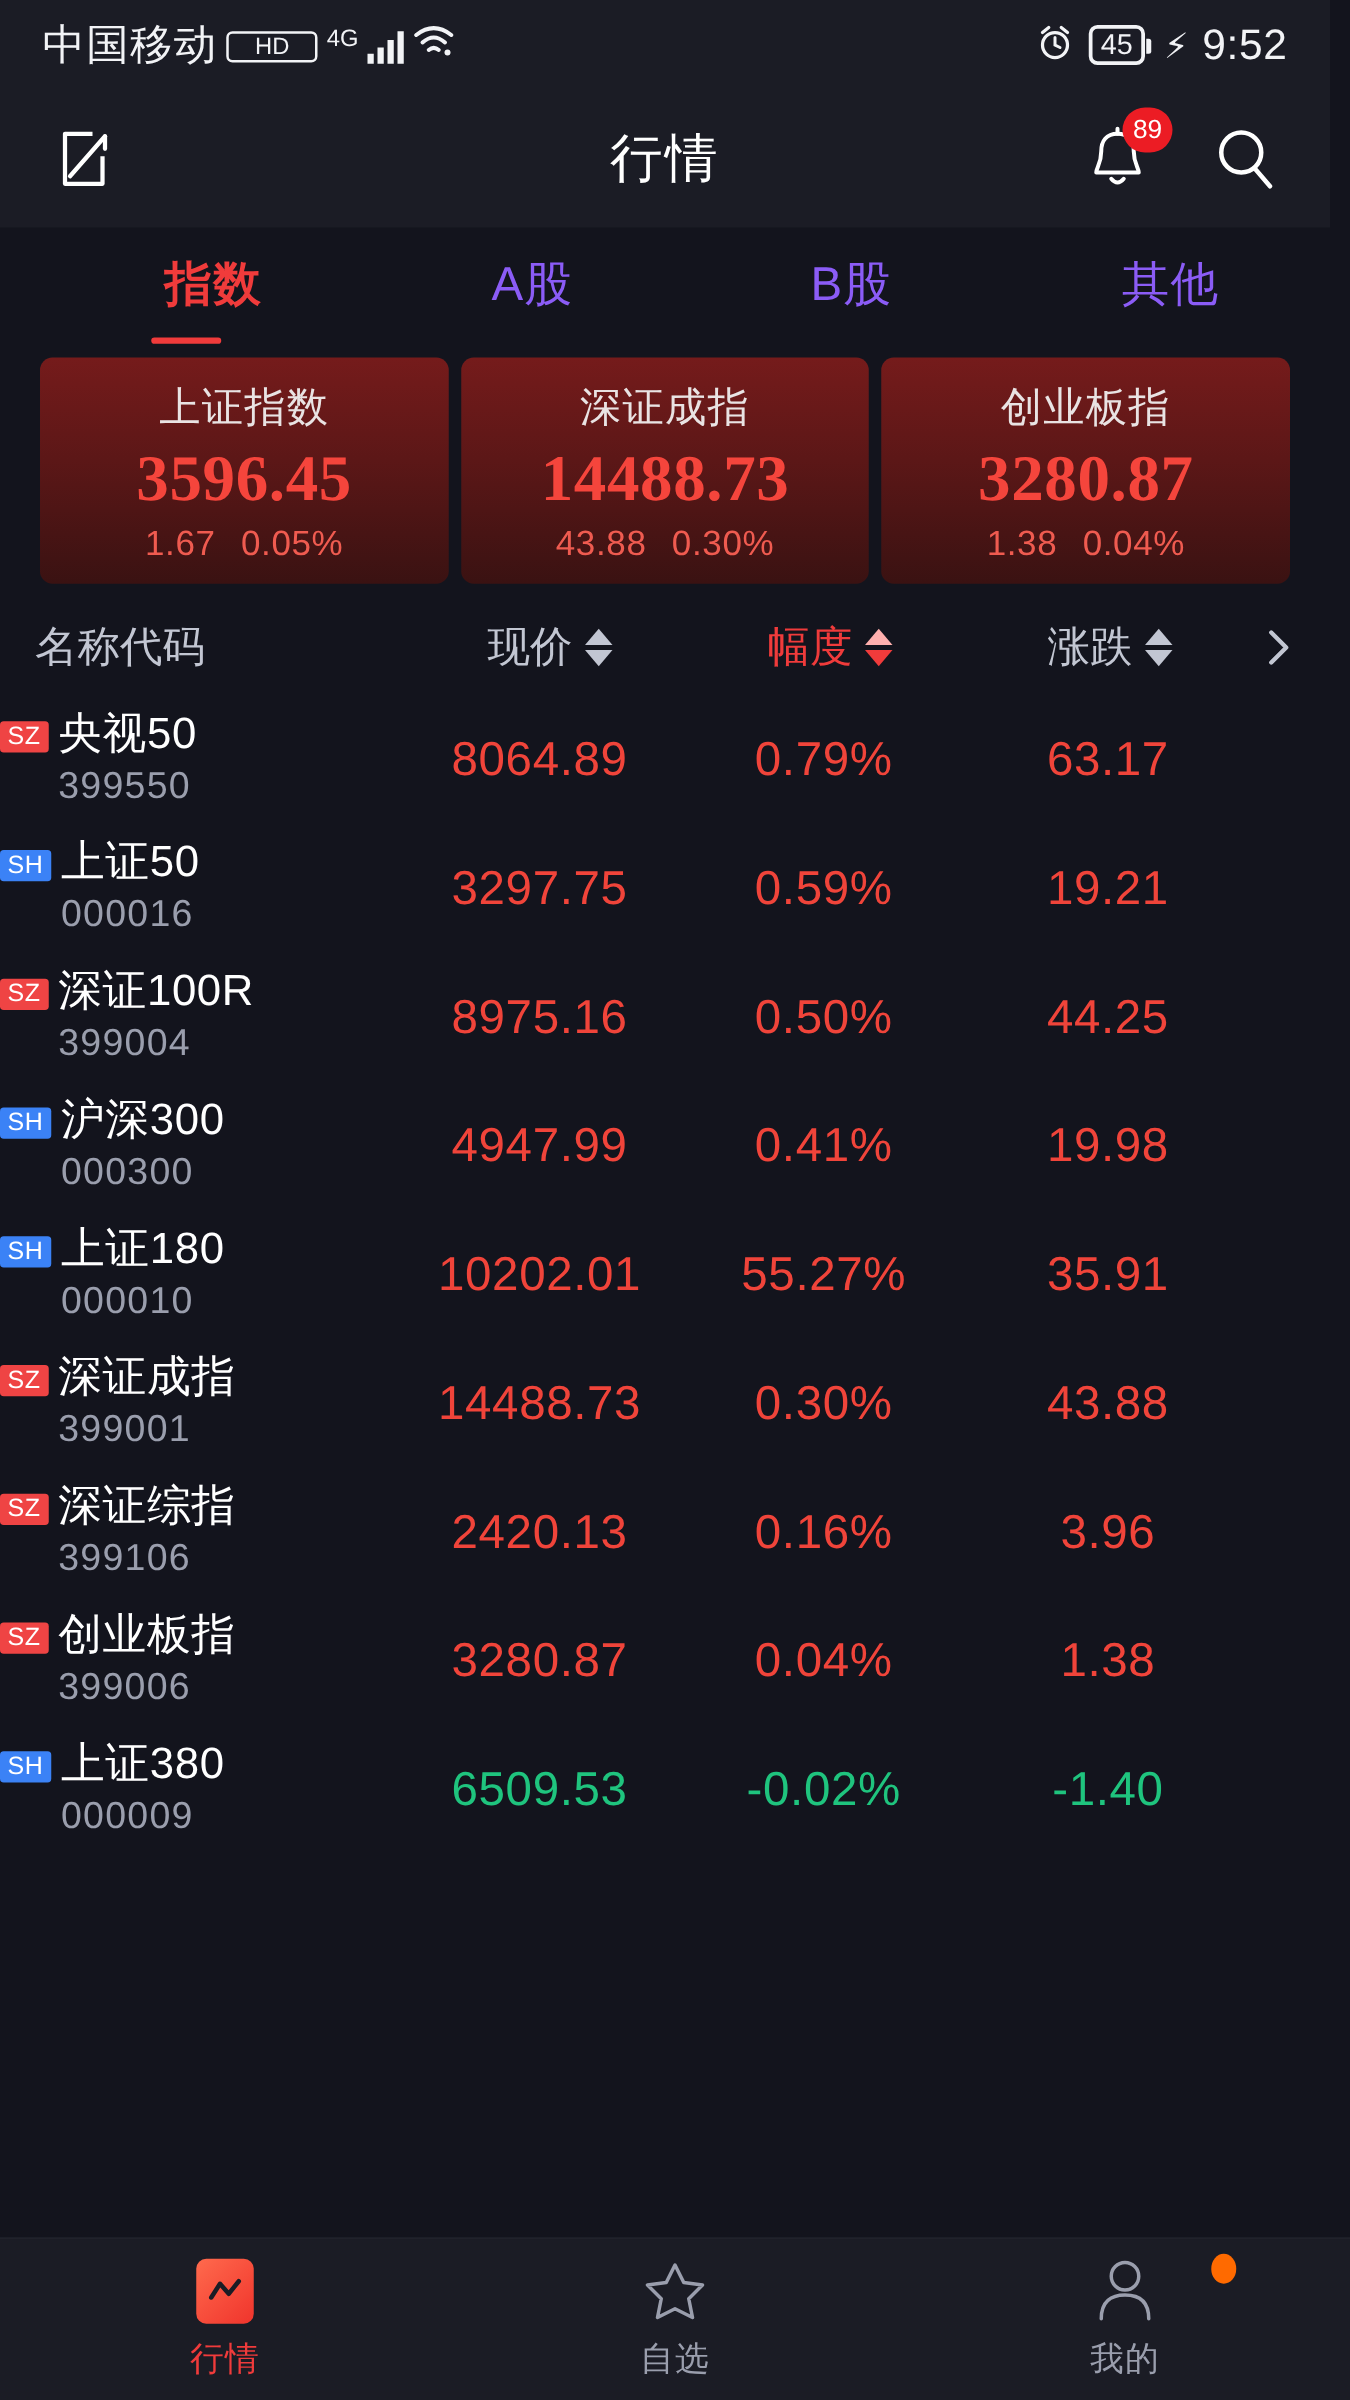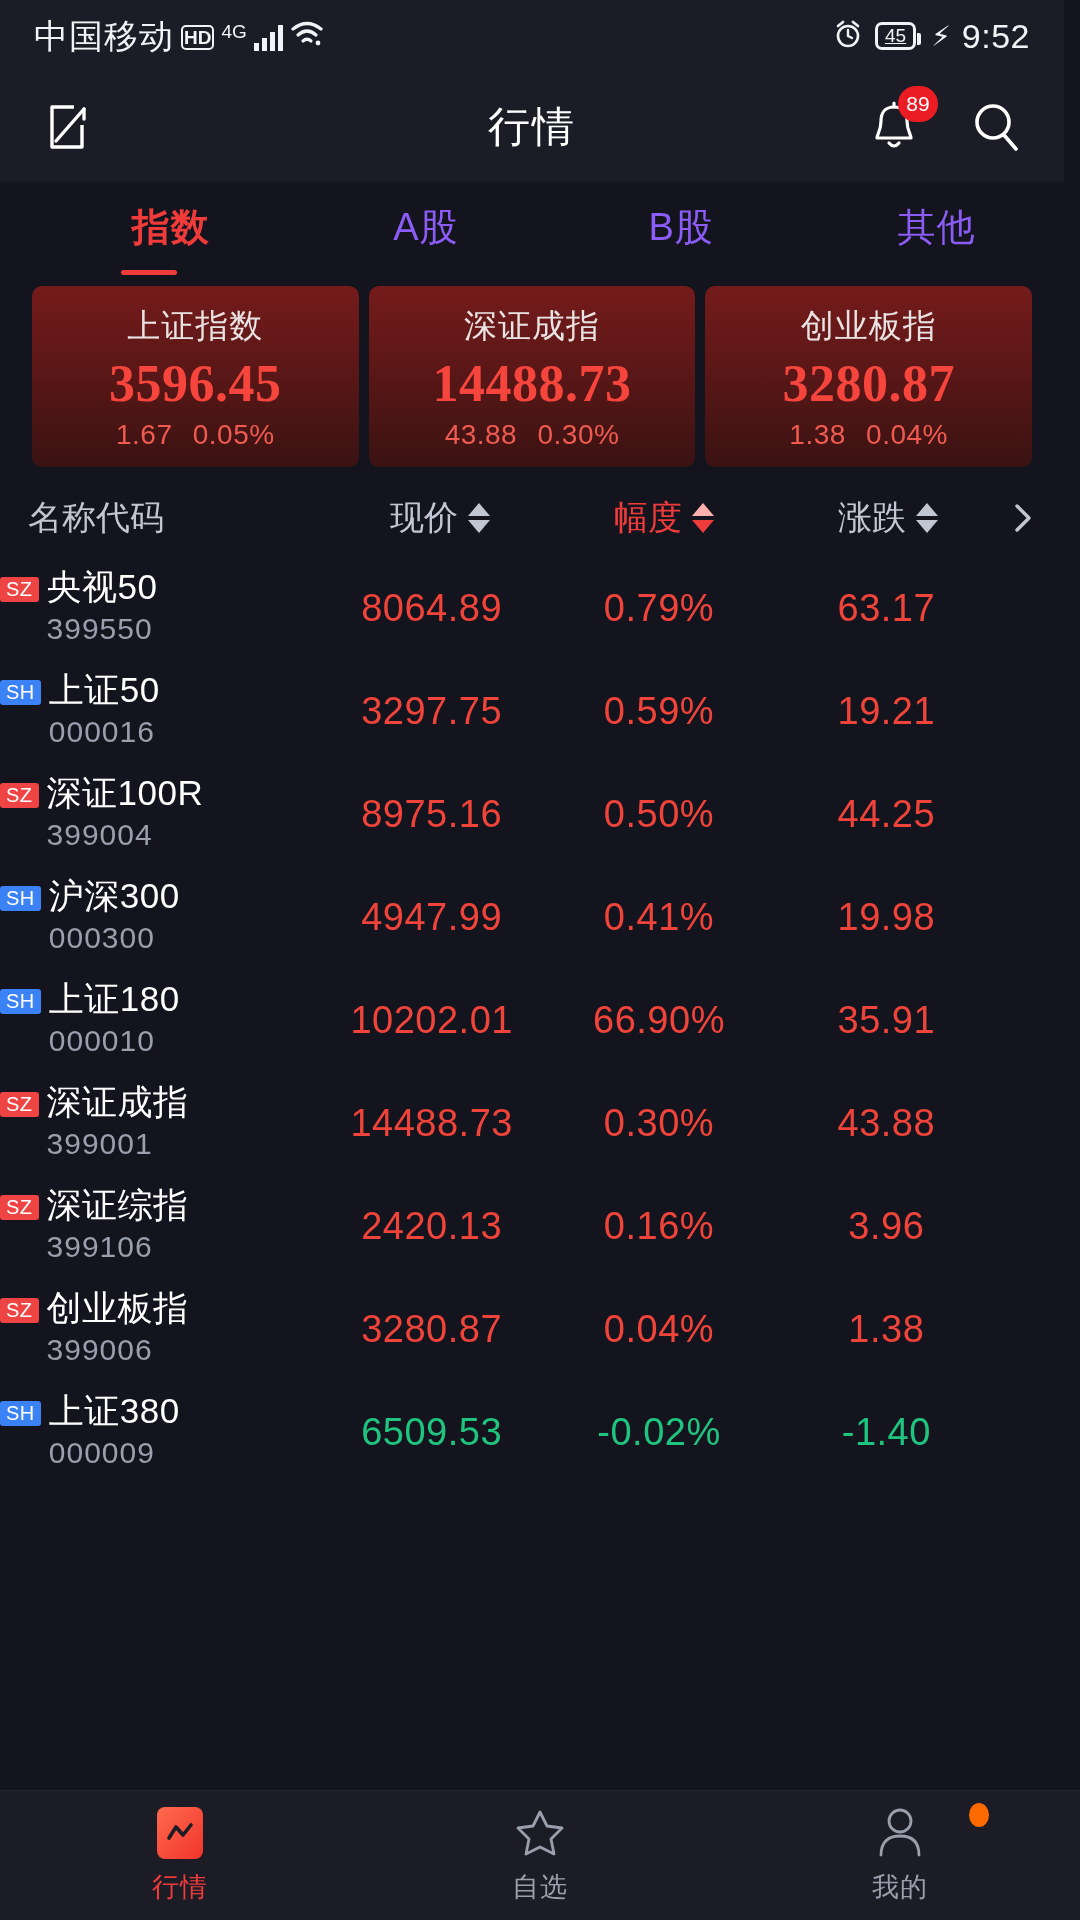--- a/index.html
+++ b/index.html
@@ -15,37 +15,37 @@
   .statusbar {
     height: 72px;
     background: #1b1c25;
     display: flex; align-items: center;
     padding: 0 34px;
     color: #f2f3f6;
   }
   .sb-left { display: flex; align-items: flex-end; gap: 7px; }
   .sb-carrier { font-size: 34px; letter-spacing: 1px; line-height: 1; }
   .sb-hd {
-    font-size: 19px; font-weight: bold; border: 2px solid #f2f3f6;
-    border-radius: 5px; padding: 1px 1px; line-height: 1; margin-bottom: 3px;
+    font-size: 19px; font-weight: normal; border: 2px solid #f2f3f6;
+    border-radius: 5px; padding: 1px 21px; line-height: 1; margin-bottom: 3px;
   }
   .sb-4g { font-size: 19px; line-height: 1; margin-bottom: 12px; }
   .sb-bars { display: flex; align-items: flex-end; gap: 3px; height: 26px; margin-bottom: 2px; }
   .sb-bars i { width: 5px; background: #f2f3f6; display: block; }
   .sb-bars i:nth-child(1) { height: 8px; }
   .sb-bars i:nth-child(2) { height: 13px; }
   .sb-bars i:nth-child(3) { height: 19px; }
   .sb-bars i:nth-child(4) { height: 26px; }
   .sb-wifi { margin-bottom: 1px; }
   .sb-spacer { flex: 1; }
   .sb-right { display: flex; align-items: center; gap: 11px; }
   .sb-batt {
     border: 3px solid #f2f3f6; border-radius: 7px;
-    font-size: 19px; padding: 1px 7px 2px 7px; line-height: 1;
-    position: relative; font-weight: 500; text-decoration: underline;
+    font-size: 23px; padding: 1px 7px 2px 7px; line-height: 1;
+    position: relative; font-weight: 500;
   }
   .sb-batt::after {
     content: ""; position: absolute; right: -8px; top: 8px;
     width: 4px; height: 12px; background: #f2f3f6; border-radius: 0 2px 2px 0;
   }
   .sb-time { font-size: 34px; line-height: 1; letter-spacing: 0.5px; }
   .sb-bolt { font-size: 28px; margin-left: 4px; }
 
   
   .header {
@@ -340,21 +340,21 @@
       </div>
     <div class="row">
         <div class="cell-name">
           <span class="exch sh">SH</span>
           <span class="name-wrap">
             <span class="nm">上证180</span>
             <span class="cd">000010</span>
           </span>
         </div>
         <div class="cell-num up-c">10202.01</div>
-        <div class="cell-num up-c">66.90%</div>
+        <div class="cell-num up-c">55.27%</div>
         <div class="cell-num up-c">35.91</div>
         <div class="th-more"></div>
       </div>
     <div class="row">
         <div class="cell-name">
           <span class="exch sz">SZ</span>
           <span class="name-wrap">
             <span class="nm">深证成指</span>
             <span class="cd">399001</span>
           </span>

